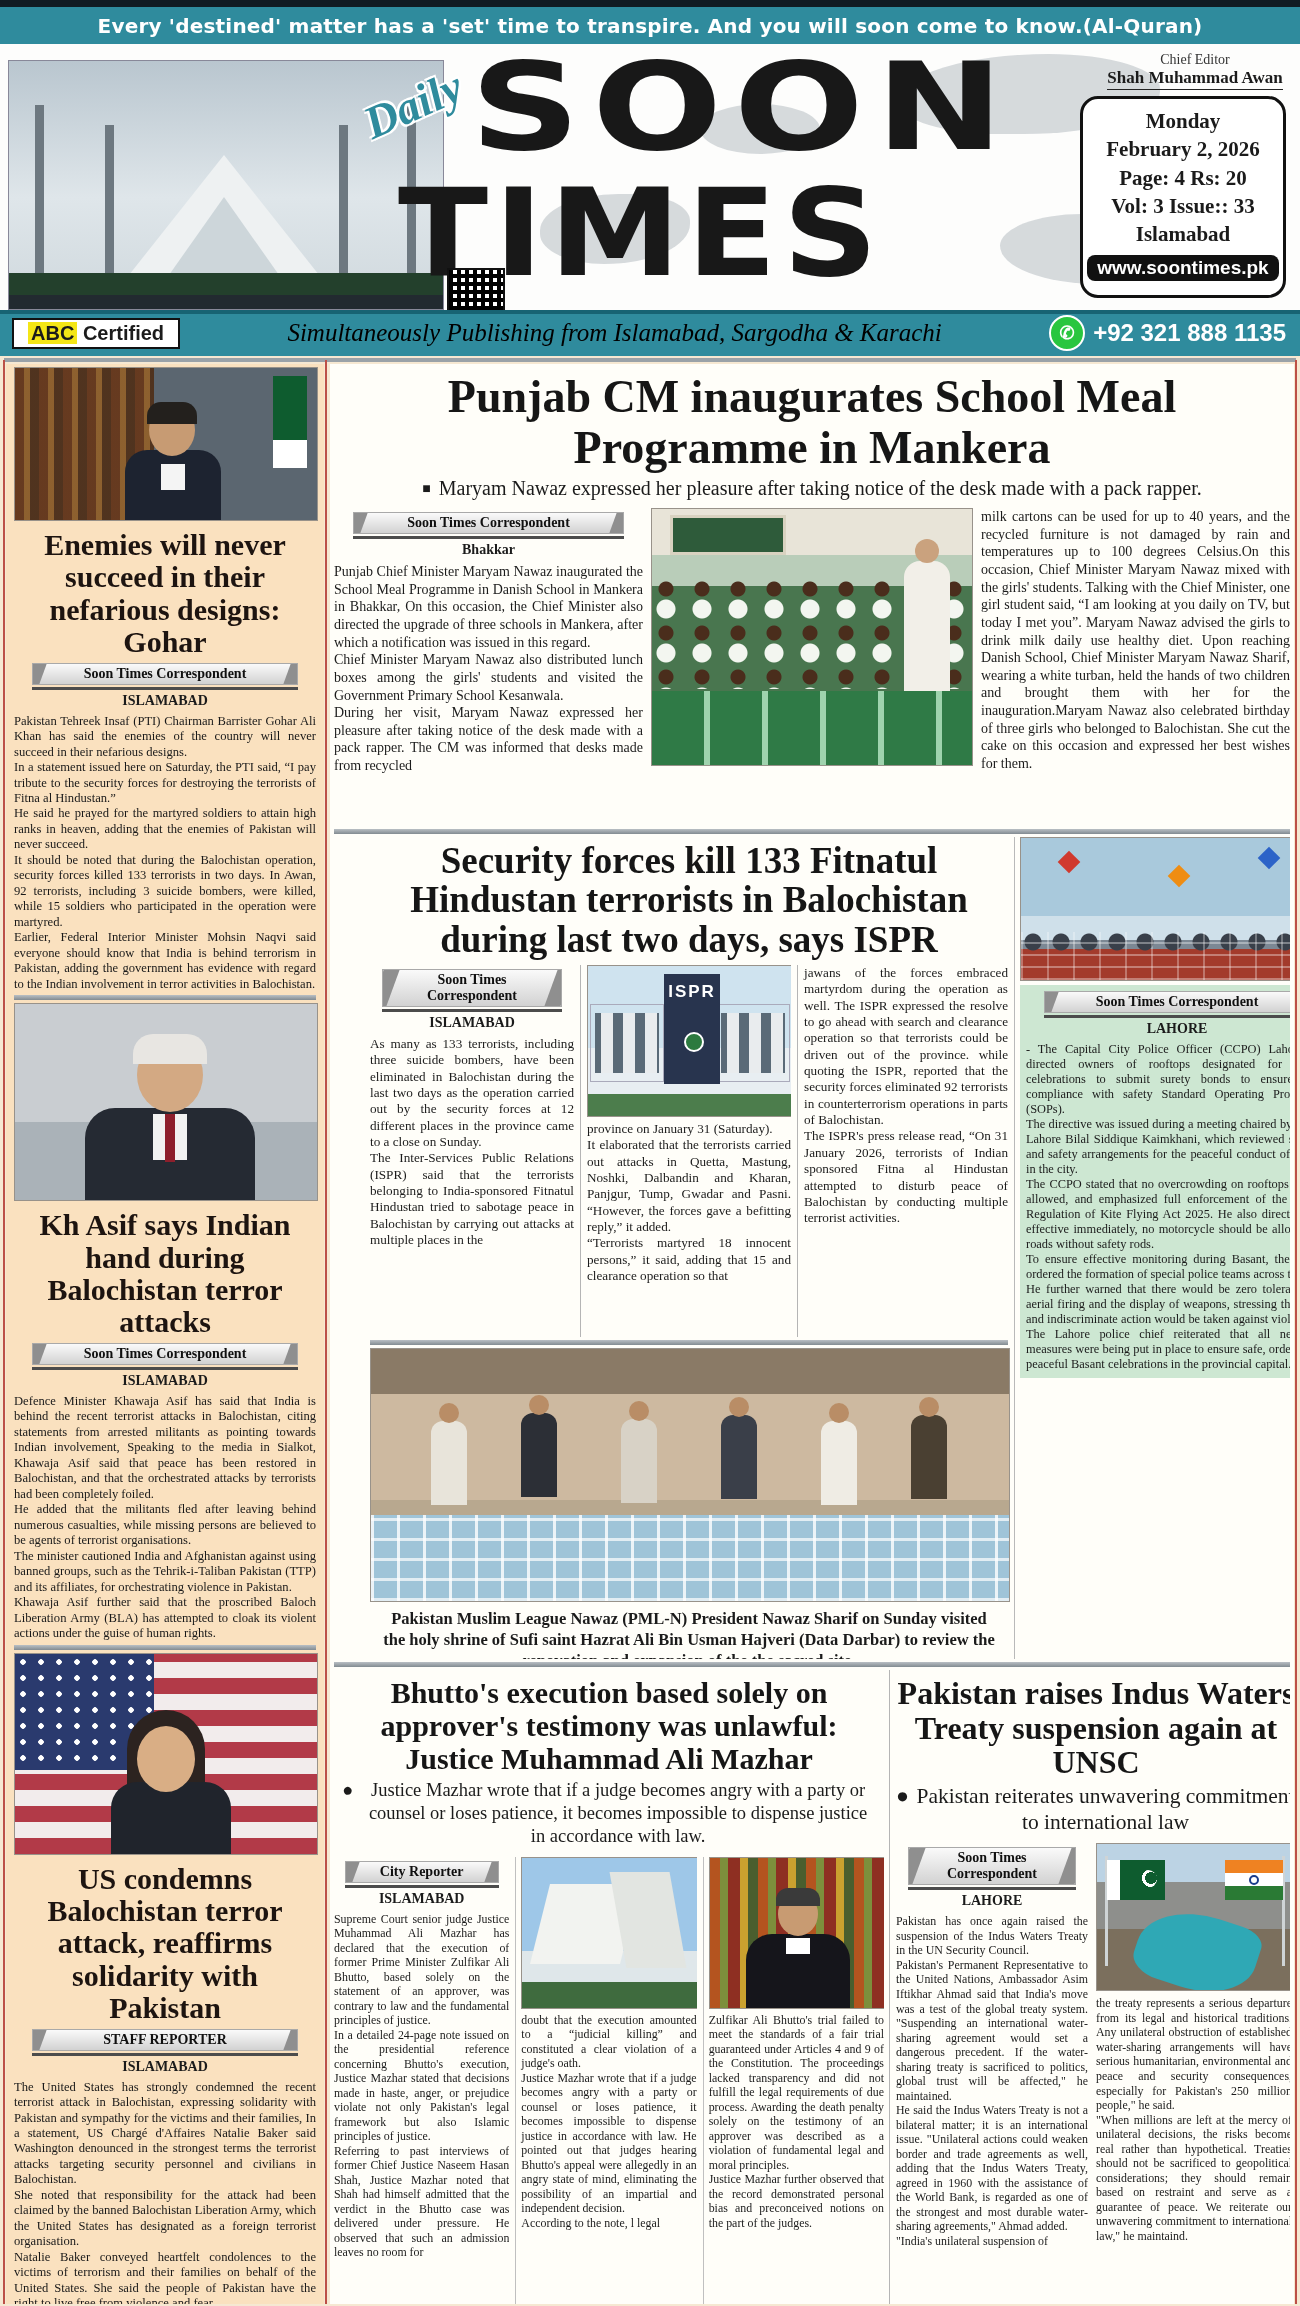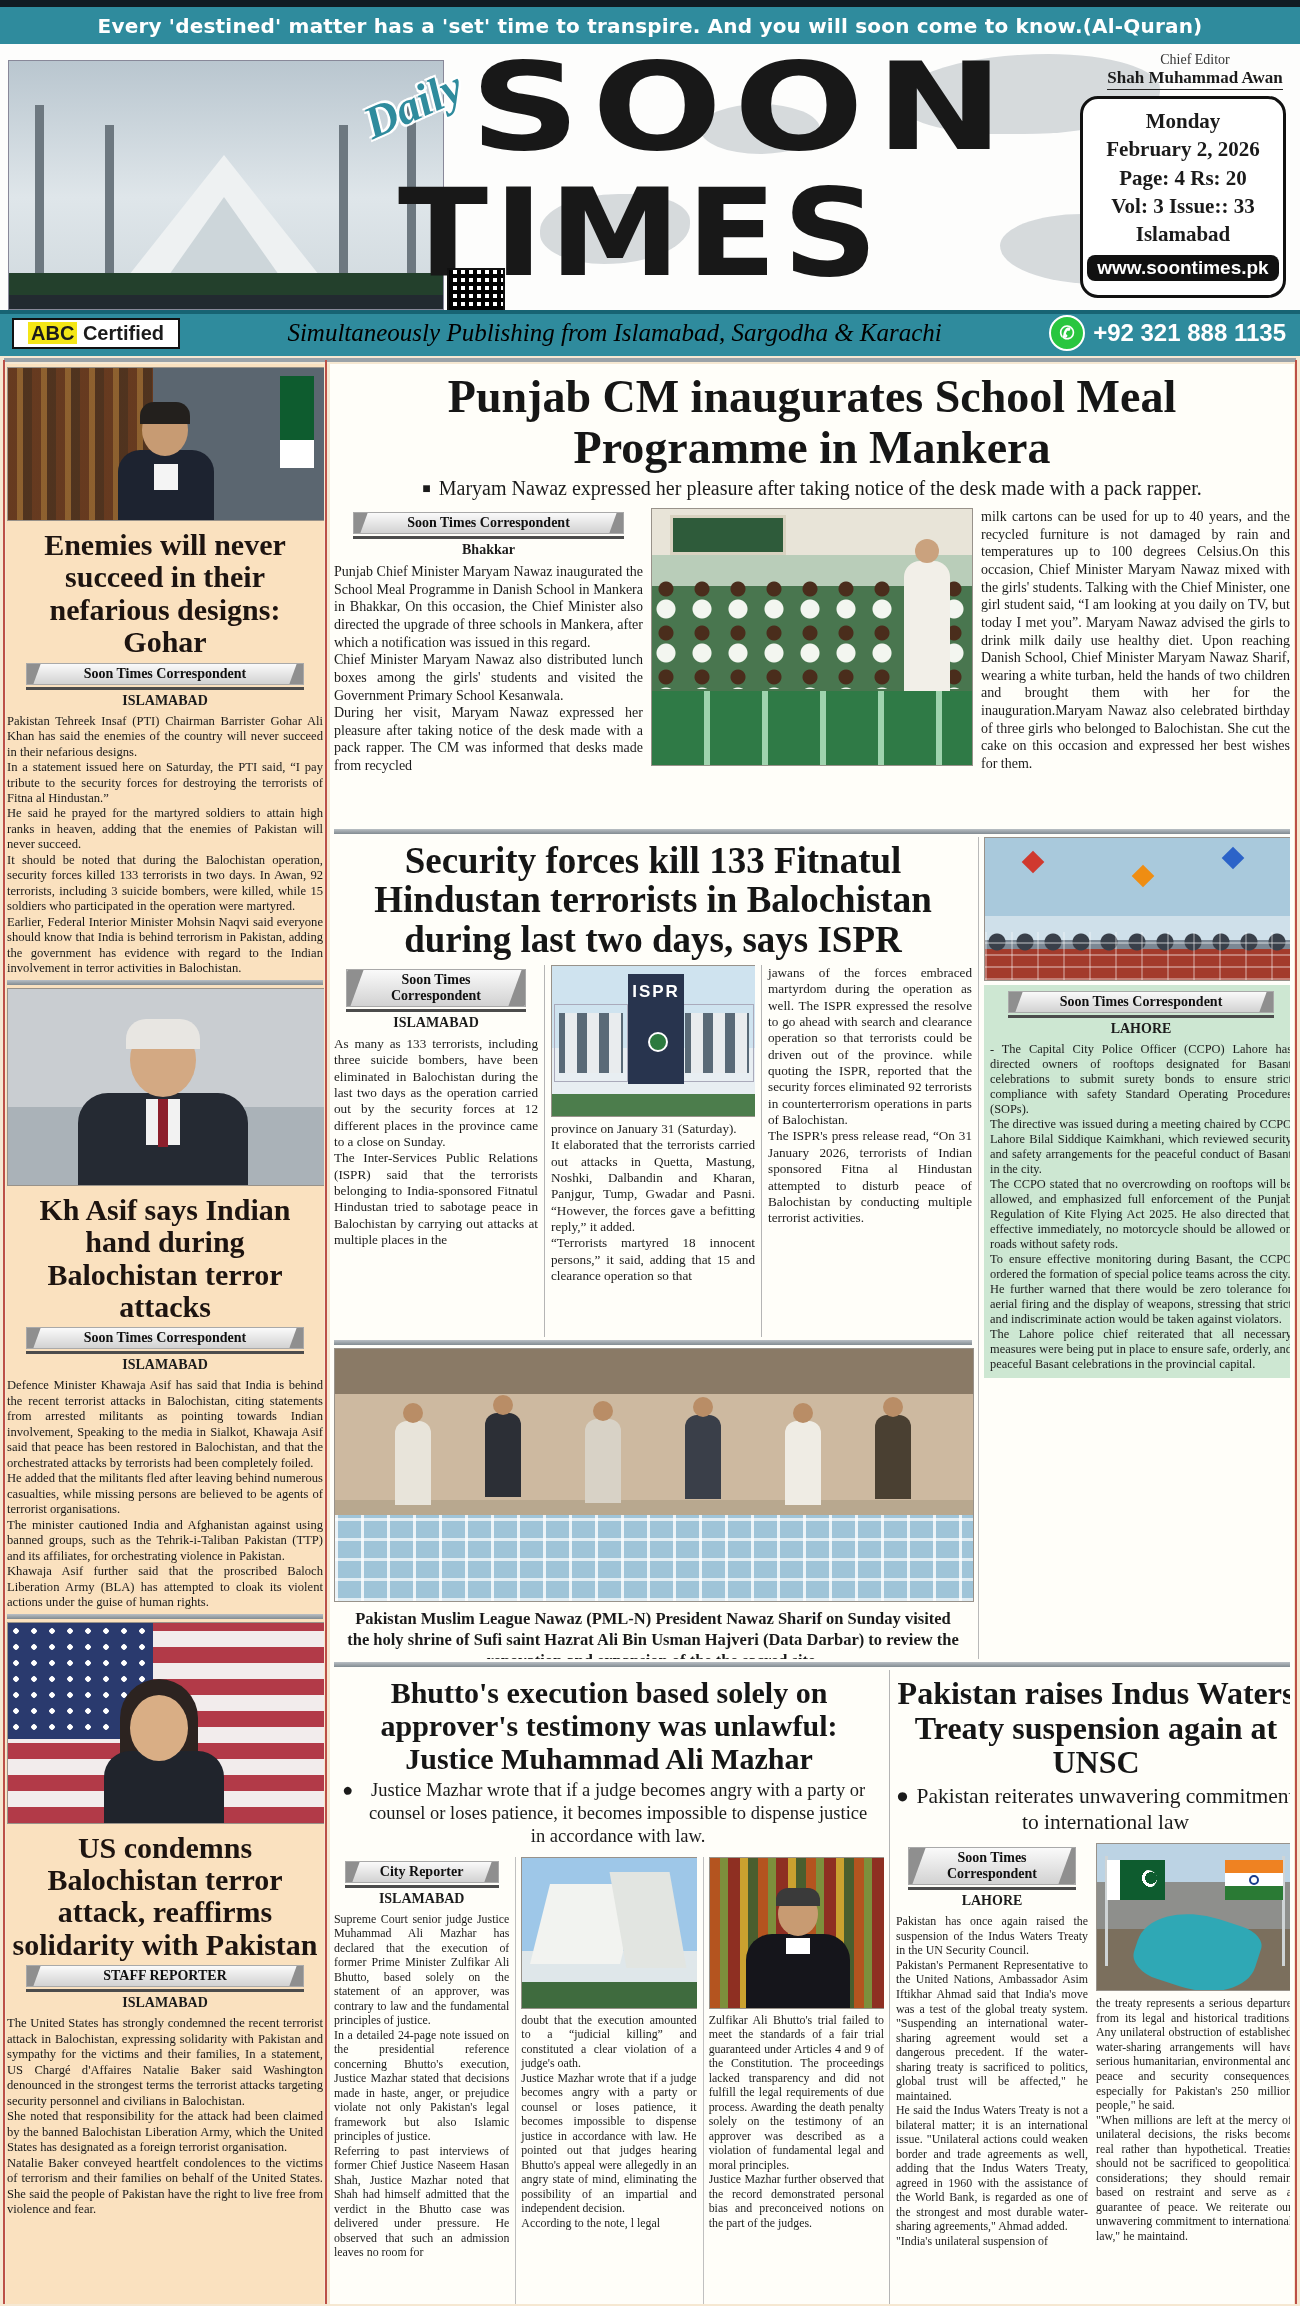--- a/index.html
+++ b/index.html
@@ -51,21 +51,21 @@
   .phone{display:flex;align-items:center;gap:8px;margin-right:14px;color:#fff;
          font:700 24px "Liberation Sans",sans-serif;}
   .wa{width:32px;height:32px;border-radius:50%;background:#29c63f;border:2px solid #fff;
       display:flex;align-items:center;justify-content:center;color:#fff;font-size:18px;}
   
   .hbar{height:5px;background:linear-gradient(180deg,#b9bfc4,#828b91);margin:3px 0;}
   .vred{position:absolute;top:360px;width:2px;height:1944px;background:#bc5047;}
   .topbar{position:absolute;left:4px;top:358px;width:1292px;height:4px;background:#9aa2a8;}
   
   .sidebar{position:absolute;left:6px;top:364px;width:318px;height:1940px;background:#fae1bf;
-           box-sizing:border-box;padding:3px 1px;overflow:hidden;}
+           box-sizing:border-box;padding:3px 8px;overflow:hidden;}
   .sb-h{font:700 30px "Liberation Serif",serif;text-align:center;line-height:1.08;margin:8px 0 4px;color:#1d1410;}
   .sb-body{font-size:12.6px;line-height:1.23;text-align:justify;white-space:pre-line;color:#191919;}
   
   .kwrap{width:88%;margin:4px auto 2px;}
   .kicker{position:relative;background:linear-gradient(180deg,#fafafa,#d2d2d2);border:1px solid #a9a9a9;
           text-align:center;font:700 14px "Liberation Serif",serif;padding:2px 8px;color:#101010;overflow:hidden;}
   .kicker::before,.kicker::after{content:"";position:absolute;top:0;width:16px;height:100%;background:#8f8f8f;}
   .kicker::before{left:-6px;transform:skewX(-20deg);}
   .kicker::after{right:-6px;transform:skewX(-20deg);}
   .kline{height:3px;background:#4c4c4c;margin-top:2px;}
@@ -85,21 +85,21 @@
   .ph-class .heads{left:0;top:70px;width:100%;height:110px;
       background-image:radial-gradient(circle at 14px 10px,#4a2d1c 0 7px,rgba(0,0,0,0) 8px),
                        radial-gradient(circle at 14px 30px,#f3f6f0 0 9px,rgba(0,0,0,0) 10px);
       background-size:36px 44px;}
   .ph-class .desks{left:0;bottom:0;width:100%;height:74px;
       background:repeating-linear-gradient(90deg,#2f7a46 0 52px,#9fd3ae 52px 58px);}
   .ph-class .cm{right:22px;top:52px;width:46px;height:150px;background:#f2efe8;border-radius:16px 16px 0 0;}
   .ph-class .cmh{right:33px;top:30px;width:24px;height:24px;border-radius:50%;background:#caa27e;}
   
   .rowB{display:flex;gap:6px;height:822px;overflow:hidden;}
-  .secwrap{width:638px;flex:none;}
+  .secwrap{width:638px;flex:none;margin-left:36px;}
   .sec-hl{font-size:37px;line-height:1.06;margin:4px 0 6px;}
   .sec-cols{display:flex;gap:6px;height:372px;overflow:hidden;}
   .sec-col{width:208px;overflow:hidden;}
   .sec-col+.sec-col{border-left:1px solid #b5b5b5;padding-left:6px;}
   .sbody{font-size:13.2px;line-height:1.24;text-align:justify;white-space:pre-line;}
   .ph-ispr{width:100%;height:150px;background:linear-gradient(180deg,#cfe3ef 0 55%,#e8eef2 55% 100%);margin-bottom:4px;}
   .ph-ispr .wing{top:38px;width:74px;height:78px;background:#e9ecee;border:1px solid #aab;
       background-image:repeating-linear-gradient(90deg,#5a6a77 0 10px,rgba(0,0,0,0) 10px 22px);background-clip:content-box;padding:8px 4px;box-sizing:border-box;}
   .ph-ispr .tower{left:76px;top:8px;width:56px;height:110px;background:#28344e;text-align:center;
       color:#fff;font:700 17px "Liberation Sans",sans-serif;letter-spacing:2px;padding-top:8px;box-sizing:border-box;}

